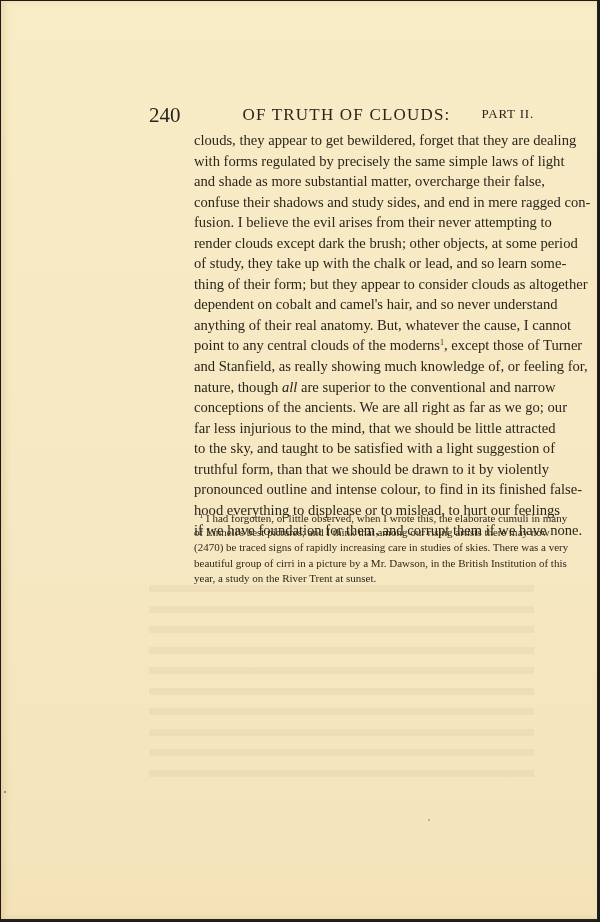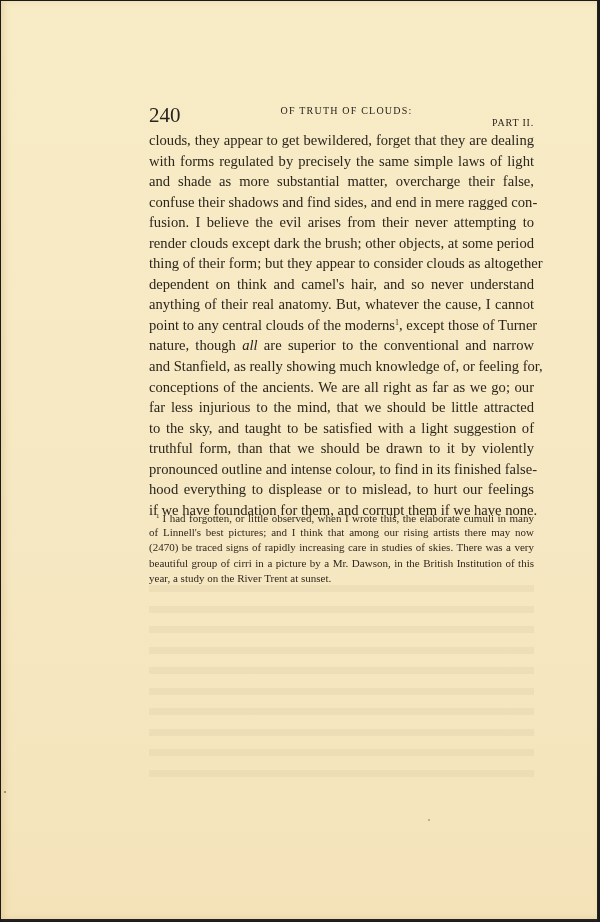--- a/index.html
+++ b/index.html
@@ -15,32 +15,32 @@
       border-right: 1px solid #222; border-bottom: 2px solid #222;
       box-shadow: inset 3px 0 6px rgba(190,150,80,0.25);
     }
     .header {
       position: absolute; left: 148px; top: 102px; width: 385px; height: 20px;
       color: #2a241c;
     }
     .page-number { position: absolute; left: 0; top: 0; font-size: 21px; }
     .running-title {
       position: absolute; left: 0; right: 0; top: 2px; text-align: center;
-      font-size: 10px; letter-spacing: 1.2px; text-transform: uppercase;
+      font-size: 17px; letter-spacing: 1.2px; text-transform: uppercase;
       padding-left: 10px;
     }
     .part-label {
-      position: absolute; right: 0; top: 14px; font-size: 10px; letter-spacing: 0.8px;
+      position: absolute; right: 0; top: 3px; font-size: 13px; letter-spacing: 0.8px;
       text-transform: uppercase;
     }
     .body-text {
       position: absolute; left: 148px; top: 129px; width: 385px;
       color: #2b251d; font-size: 14.6px; line-height: 20.55px;
     }
-    .line { display: block; white-space: nowrap; text-align: justify; text-align-last: justify; height: 20.55px; }
+    .line { display: block; white-space: nowrap; text-align: justify; text-align-last: justify; height: 20.55px; margin-left: 45px; }
     .line.last { text-align-last: justify; }
     .footnote {
       position: absolute; left: 148px; top: 508px; width: 385px;
       color: #2f281f; font-size: 11px; line-height: 15.6px;
     }
     .footnote .line { height: 15.6px; }
     .footnote .line.last { text-align-last: left; }
     .bleed {
       position: absolute; left: 148px; top: 575px; width: 385px; height: 210px;
       background: repeating-linear-gradient(180deg, transparent 0 9px, rgba(170,150,110,0.10) 9px 16px, transparent 16px 20.5px);
@@ -57,29 +57,30 @@
   <div class="header">
     <span class="page-number">240</span>
     <span class="running-title">OF TRUTH OF CLOUDS:</span>
     <span class="part-label">PART II.</span>
   </div>
 
   <div class="body-text">
     <span class="line">clouds, they appear to get bewildered, forget that they are dealing</span>
     <span class="line">with forms regulated by precisely the same simple laws of light</span>
     <span class="line">and shade as more substantial matter, overcharge their false,</span>
-    <span class="line">confuse their shadows and find sides, and end in mere ragged con-</span>
+    <span class="line">confuse their shadows and study sides, and end in mere ragged con-</span>
     <span class="line">fusion.  I believe the evil arises from their never attempting to</span>
     <span class="line">render clouds except dark the brush; other objects, at some period</span>
+    <span class="line">of study, they take up with the chalk or lead, and so learn some-</span>
     <span class="line">thing of their form; but they appear to consider clouds as altogether</span>
-    <span class="line">dependent on think and camel's hair, and so never understand</span>
+    <span class="line">dependent on cobalt and camel's hair, and so never understand</span>
     <span class="line">anything of their real anatomy.  But, whatever the cause, I cannot</span>
     <span class="line"><span>point to any central clouds of the moderns</span><sup>1</sup><span>, except those of Turner</span></span>
+    <span class="line">and Stanfield, as really showing much knowledge of, or feeling for,</span>
     <span class="line"><span>nature, though </span><em>all</em><span> are superior to the conventional and narrow</span></span>
-    <span class="line">and Stanfield, as really showing much knowledge of, or feeling for,</span>
     <span class="line">conceptions of the ancients.  We are all right as far as we go; our</span>
     <span class="line">far less injurious to the mind, that we should be little attracted</span>
     <span class="line">to the sky, and taught to be satisfied with a light suggestion of</span>
     <span class="line">truthful form, than that we should be drawn to it by violently</span>
     <span class="line">pronounced outline and intense colour, to find in its finished false-</span>
     <span class="line">hood everything to displease or to mislead, to hurt our feelings</span>
     <span class="line last">if we have foundation for them, and corrupt them if we have none.</span>
   </div>
 
   <div class="footnote">

